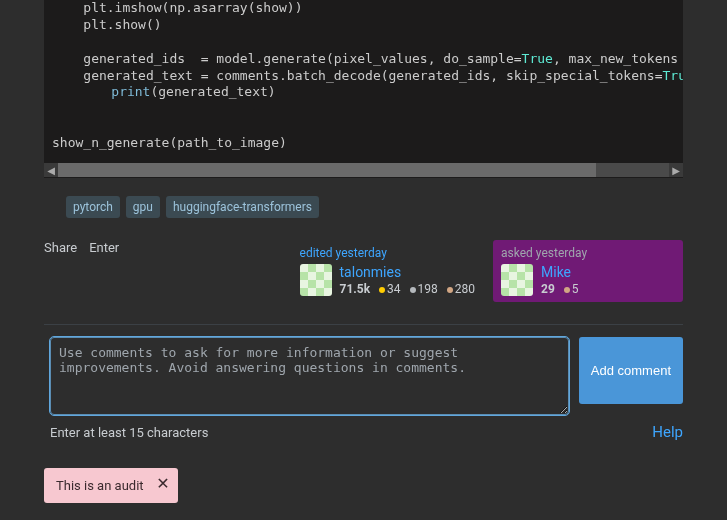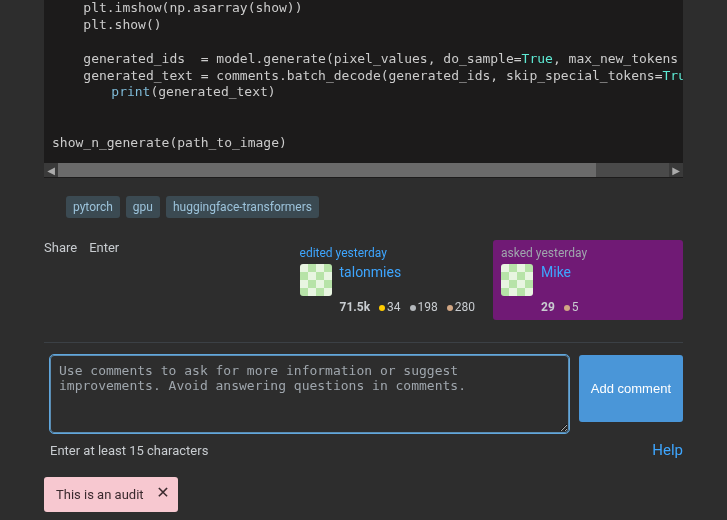--- a/index.html
+++ b/index.html
@@ -90,21 +90,21 @@
   .user-card.editor { background: transparent; }
   .uc-when { color: #3ea6ff; font-size: 12px; margin-bottom: 4px; display:block; }
   .uc-when.gray { color: #9fa6ad; }
   .uc-row { display: flex; gap: 8px; align-items: flex-start; }
   .avatar {
     width: 32px; height: 32px; border-radius: 3px;
     background:
       repeating-conic-gradient(#b7e3a8 0 25%, #e8f5e1 0 50%) 0 0/16px 16px;
   }
   .uc-name { color: #3ea6ff; font-size: 14px; }
-  .uc-rep { color: #c8ccd0; font-size: 12px; margin-top: 20px; }
+  .uc-rep { color: #c8ccd0; font-size: 12px; margin-top: 2px; }
   .uc-rep b { font-weight: 700; }
   .badge-dot { display:inline-block; width:6px; height:6px; border-radius:50%; margin: 0 2px 0 6px; vertical-align: middle; }
   .badge-gold   { background:#ffcc01; }
   .badge-silver { background:#b4b8bc; }
   .badge-bronze { background:#d1a684; }
 
   .divider { margin: 22px 44px 0 44px; border-top: 1px solid #3b4045; }
 
   .comment-row {
     margin: 12px 44px 0 50px;
@@ -143,21 +143,21 @@
     gap: 6px;
     align-items: center;
   }
   .help-spacer { flex: 1; }
   .hint { color: #c8ccd0; font-size: 13px; }
   .help-link { color: #3ea6ff; font-size: 15px; cursor: pointer; margin-left: 22px; }
 
   .audit-toast {
     position: absolute;
     left: 44px;
-    bottom: 8px;
+    bottom: 17px;
     background: #f7c8d0;
     color: #3b2a2e;
     padding: 10px 34px 10px 12px;
     border-radius: 3px;
     font-size: 13px;
     display: flex; align-items: center; gap: 30px;
   }
   .audit-close {
     position: absolute; right: 8px; top: 6px;
     background: none; border: none;

